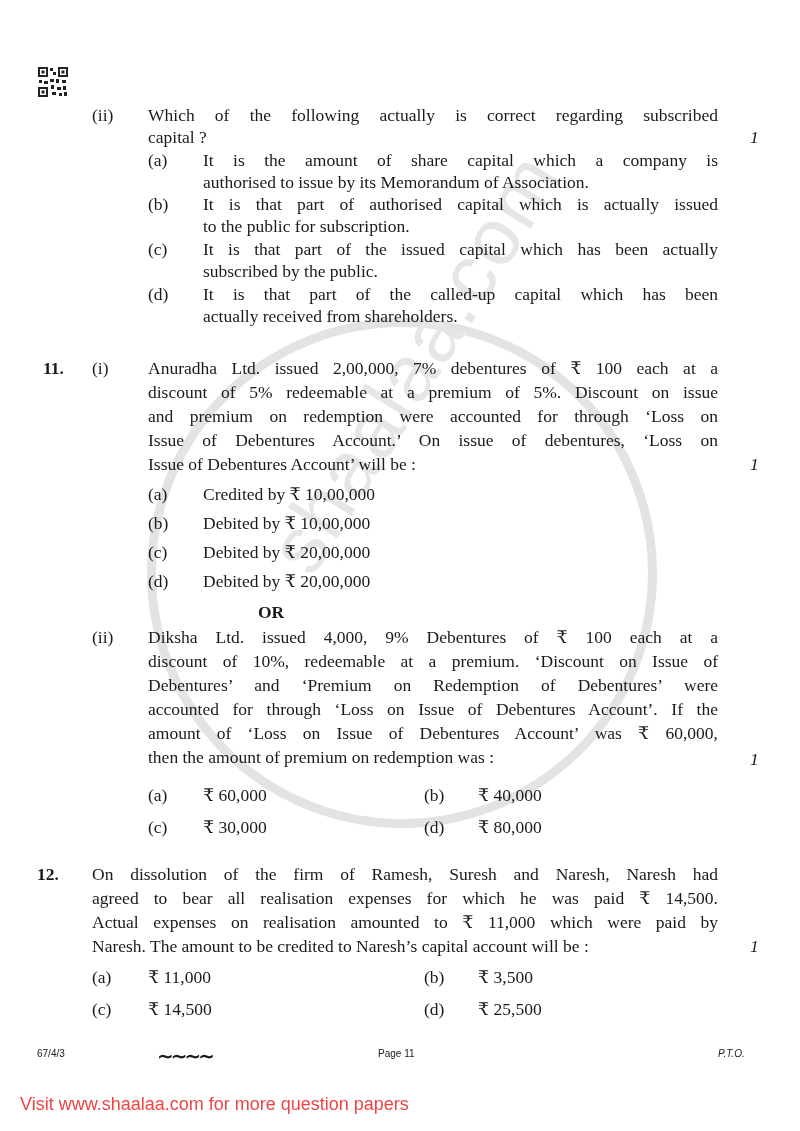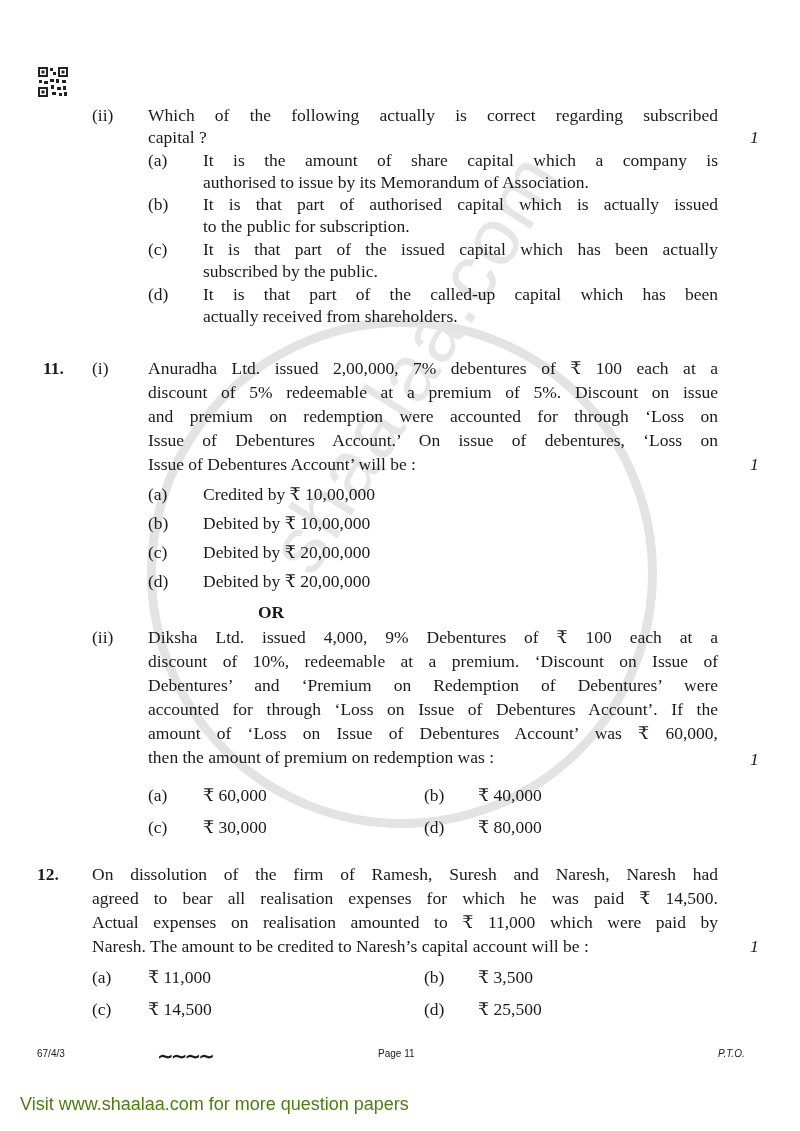--- a/index.html
+++ b/index.html
@@ -9,21 +9,21 @@
   .t { font-family:"Liberation Serif","DejaVu Serif",serif; font-size:17.5px; line-height:22px; }
   .just { position:absolute; text-align:justify; text-align-last:justify; white-space:normal; }
   .marks { font-style:italic; }
   .bold { font-weight:bold; }
   .qr { position:absolute; left:38px; top:67px; width:30px; height:30px; }
   .watermark { position:absolute; left:147px; top:318px; width:510px; height:510px; border:9px solid #e3e3e3;
                border-radius:50%; box-sizing:border-box; pointer-events:none; }
   .wm-text { position:absolute; left:250px; top:540px; transform:rotate(-58deg); transform-origin:left top;
              font-family:"Liberation Sans",sans-serif; font-size:80px; color:#e6e6e6; pointer-events:none; letter-spacing:2px;}
   .footer { font-family:"Liberation Sans","DejaVu Sans",sans-serif; font-size:10px; }
-  .visit { font-family:"Liberation Sans","DejaVu Sans",sans-serif; font-size:18px; color:#4d7c0f; }
+  .visit { font-family:"Liberation Sans","DejaVu Sans",sans-serif; font-size:18px; color:#ef4444; }
 </style>
 </head>
 <body>
 
 <div class="watermark"></div>
 <div class="wm-text">shaalaa.com</div>
 
 <svg class="qr" viewBox="0 0 30 30">
   <rect x="0" y="0" width="10" height="10" fill="#222"></rect>
     <rect x="2" y="2" width="6" height="6" fill="#fff"></rect>

